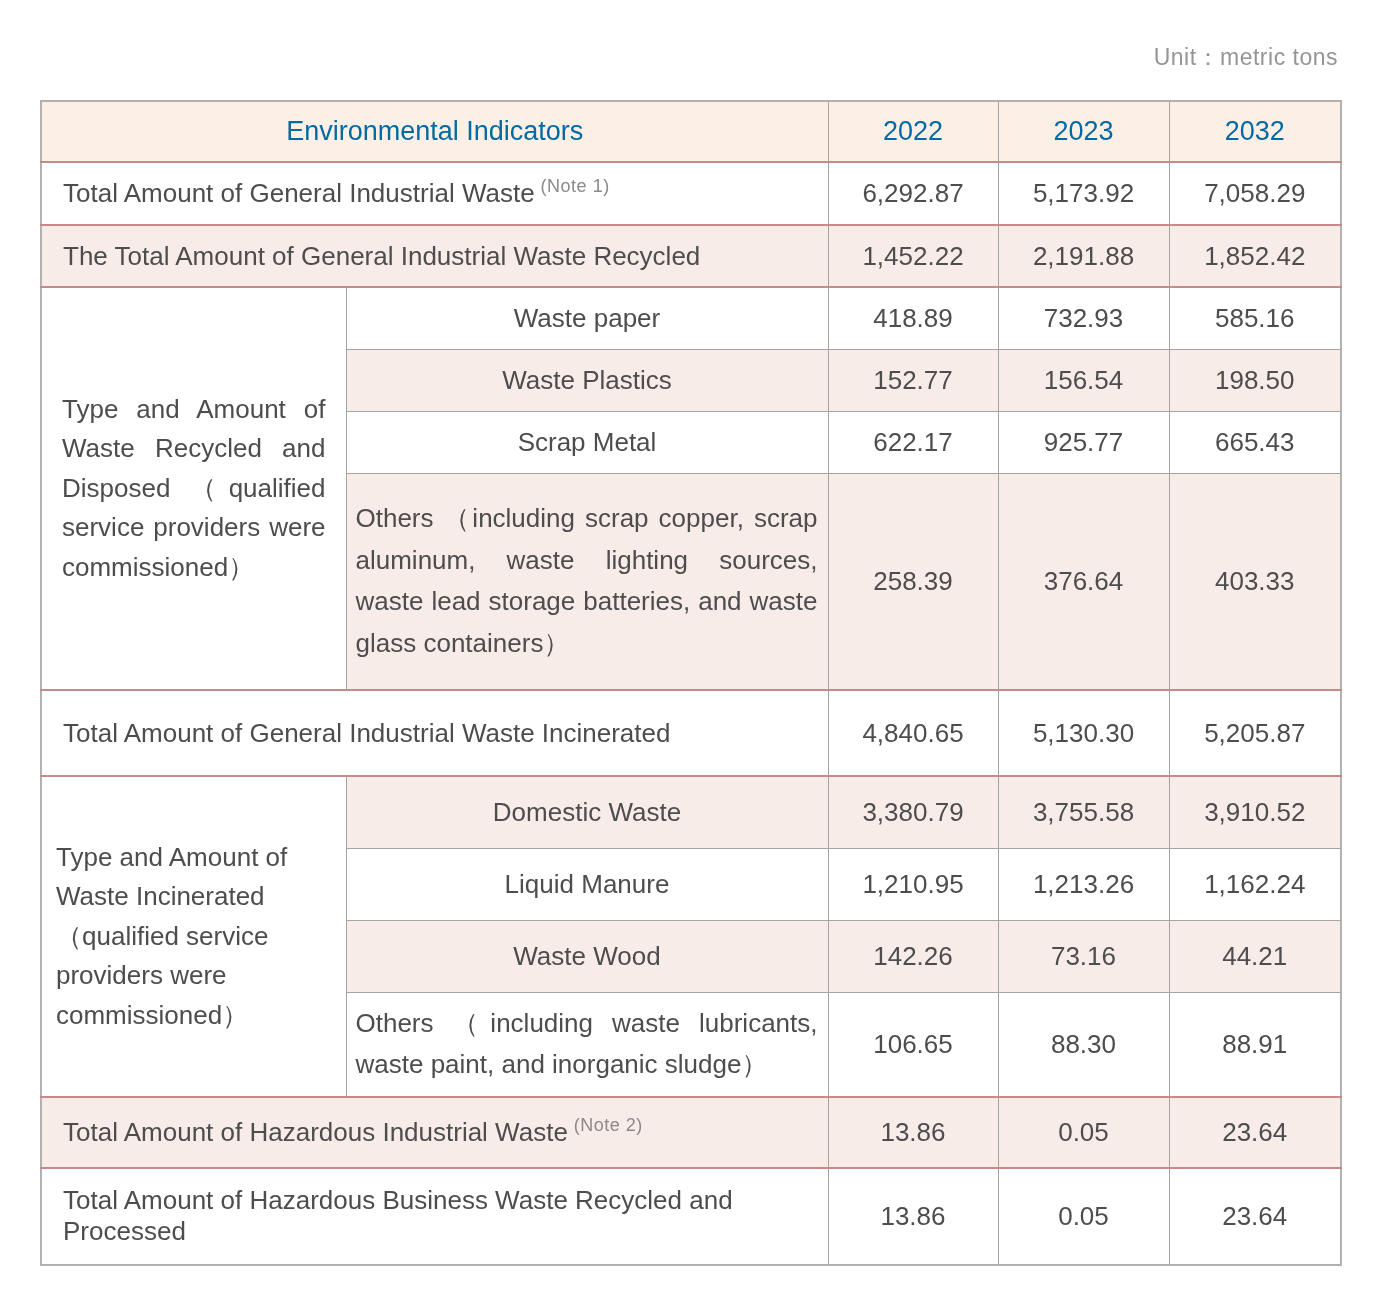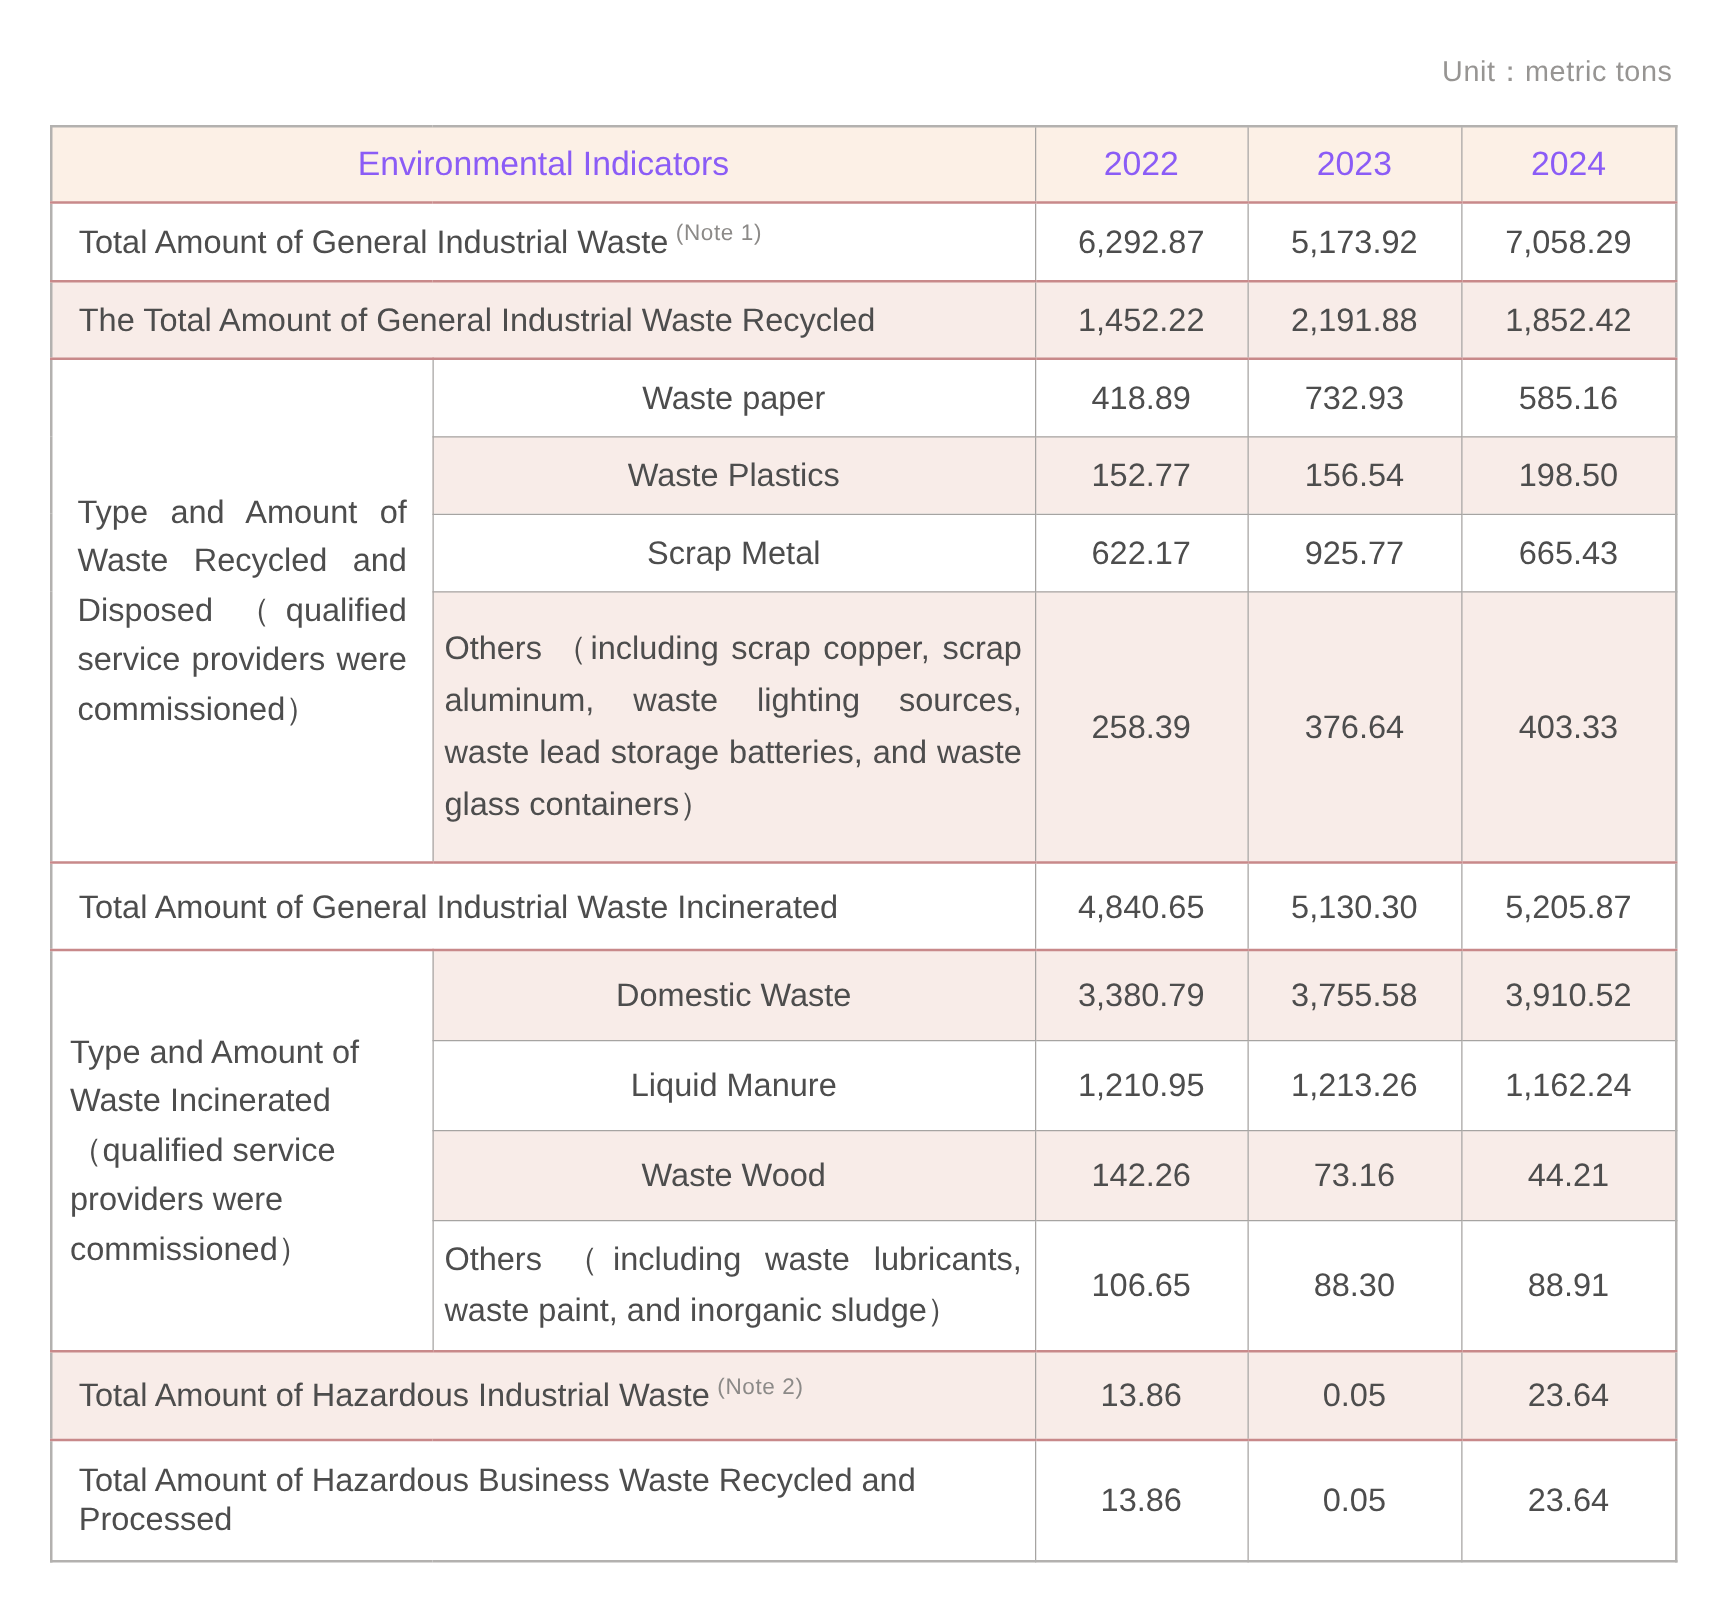--- a/index.html
+++ b/index.html
@@ -40,21 +40,21 @@
     padding: 4px 8px;
   }
   
   td.rb { border-bottom: 2px solid #c8898a; }
 
   .bg-peach { background: #fcf0e6; }
   .bg-pink  { background: #f8ece8; }
   .bg-white { background: #ffffff; }
 
   .hdr {
-    color: #8b5cf6;
+    color: #0369a1;
     font-size: 27px;
     text-align: center;
   }
 
   .lbl {
     text-align: left;
     padding-left: 21px;
     padding-right: 16px;
   }
   .lbl .wrap-narrow { display: inline-block; max-width: 700px; }
@@ -101,21 +101,21 @@
         <col class="c-y1">
         <col class="c-y2">
         <col class="c-y3">
     </colgroup>
 
     <tbody>
         <tr style="height:61px;">
       <td class="bg-peach hdr rb" colspan="2">Environmental Indicators</td>
       <td class="bg-peach hdr rb">2022</td>
       <td class="bg-peach hdr rb">2023</td>
-      <td class="bg-peach hdr rb">2024</td>
+      <td class="bg-peach hdr rb">2032</td>
     </tr>
 
     <tr style="height:63px;">
       <td class="bg-white lbl rb" colspan="2">
         <span>Total Amount of General Industrial Waste</span><sup class="note">(Note 1)</sup>
       </td>
       <td class="bg-white num rb">6,292.87</td>
       <td class="bg-white num rb">5,173.92</td>
       <td class="bg-white num rb">7,058.29</td>
     </tr>
@@ -149,21 +149,21 @@
       <td class="bg-white num">665.43</td>
     </tr>
 
     <tr style="height:217px;">
       <td class="bg-pink others-lbl rb">Others （including scrap copper, scrap aluminum, waste lighting sources, waste lead storage batteries, and waste glass containers）</td>
       <td class="bg-pink num rb">258.39</td>
       <td class="bg-pink num rb">376.64</td>
       <td class="bg-pink num rb">403.33</td>
     </tr>
 
-    <tr style="height:70px;">
+    <tr style="height:86px;">
       <td class="bg-white lbl rb" colspan="2">Total Amount of General Industrial Waste Incinerated</td>
       <td class="bg-white num rb">4,840.65</td>
       <td class="bg-white num rb">5,130.30</td>
       <td class="bg-white num rb">5,205.87</td>
     </tr>
 
     <tr style="height:72px;">
       <td class="bg-white grp grp-center rb" rowspan="4">Type and Amount of Waste Incinerated （qualified service providers were commissioned）</td>
       <td class="bg-pink sub-lbl">Domestic Waste</td>
       <td class="bg-pink num">3,380.79</td>

